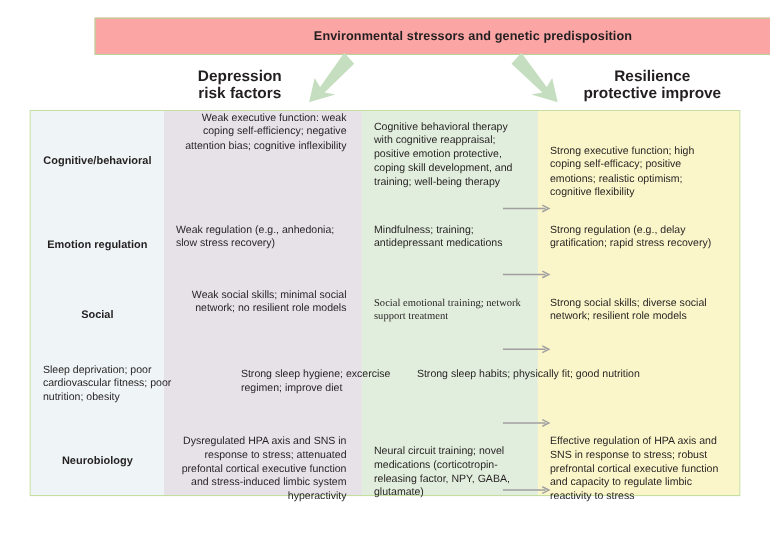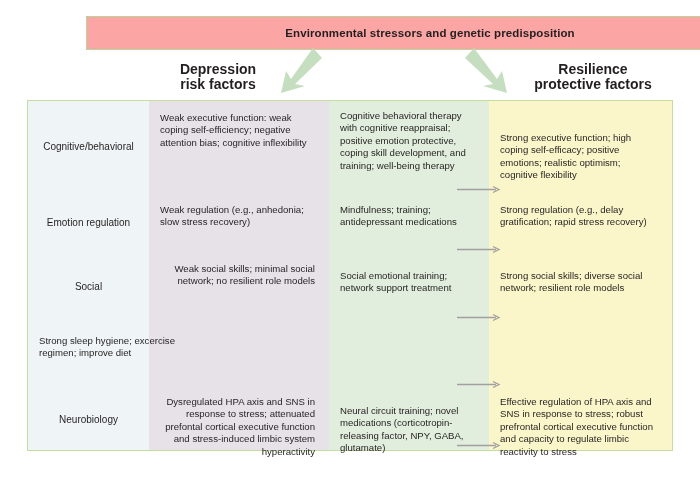--- a/index.html
+++ b/index.html
@@ -90,21 +90,21 @@
   }
   .cell {
     box-sizing: border-box;
     font-size: 9.6px;
     line-height: 12.4px;
     color: #231f20;
     padding-top: 0;
   }
   .cell.label {
     width: 121px;
-    font-weight: normal;
+    font-weight: bold;
     font-size: 10px;
     display: flex;
     align-items: center;
     justify-content: center;
     text-align: center;
     padding: 0 4px;
   }
   .cell.risk { width: 180px; padding: 0 14px 0 11px; }
   .cell.ther { width: 160px; padding: 0 12px 0 11px; }
   .cell.res  { flex: 1;      padding: 0 12px 0 11px; }
@@ -131,56 +131,58 @@
 
 <svg class="big-arrow" style="left:462px; top:46px;" width="56" height="50" viewBox="0 0 56 50">
   <path d="M12 2 L3 12 L31 38 L21 40 L45 47 L40 25 L35 33 Z" fill="#c5debf"></path>
 </svg>
 
 <div class="col-header" id="hdr-depression" data-bind="columns.risk">Depression
 risk factors</div>
 <div class="col-header" id="hdr-therapy" data-bind="columns.therapy">Therapeutic
 intervention</div>
 <div class="col-header" id="hdr-resilience" data-bind="columns.resilience">Resilience
-protective factors</div>
+protective improve</div>
 
 <div id="table">
 
   <div id="cols">
     <div class="col-bg c-label"></div>
     <div class="col-bg c-risk"></div>
     <div class="col-bg c-ther"></div>
     <div class="col-bg c-res"></div>
   </div>
 
   <div id="rows">
 
     <div class="row" style="top:0px; height:93px;">
       <div class="cell label" data-bind="rows.0.label">Cognitive/behavioral</div>
-      <div class="cell risk" data-bind="rows.0.risk" style="padding-top:11px;">Weak executive function: weak coping self-efficiency; negative attention bias; cognitive inflexibility</div>
+      <div class="cell risk" data-bind="rows.0.risk" style="padding-top:1px;text-align:right;">Weak executive function: weak coping self-efficiency; negative attention bias; cognitive inflexibility</div>
       <div class="cell ther" data-bind="rows.0.therapy" style="padding-top:9px;">Cognitive behavioral therapy with cognitive reappraisal; positive emotion protective, coping skill development, and training; well-being therapy</div>
       <div class="cell res" data-bind="rows.0.resilience" style="padding-top:15px;margin-top:16px;">Strong executive function; high coping self-efficacy; positive emotions; realistic optimism; cognitive flexibility</div>
     </div>
 
     <div class="row" style="top:93px; height:59px;">
       <div class="cell label" data-bind="rows.1.label">Emotion regulation</div>
       <div class="cell risk" data-bind="rows.1.risk" style="padding-top:10px;">Weak regulation (e.g., anhedonia; slow stress recovery)</div>
       <div class="cell ther" data-bind="rows.1.therapy" style="padding-top:10px;">Mindfulness; training; antidepressant medications</div>
       <div class="cell res" data-bind="rows.1.resilience" style="padding-top:10px;">Strong regulation (e.g., delay gratification; rapid stress recovery)</div>
     </div>
 
     <div class="row" style="top:152px; height:68px;">
       <div class="cell label" data-bind="rows.2.label">Social</div>
       <div class="cell risk" data-bind="rows.2.risk" style="padding-top:10px;text-align:right;">Weak social skills; minimal social network; no resilient role models</div>
-      <div class="cell ther" data-bind="rows.2.therapy" style="padding-top:17px;">Social emotional training; network support treatment</div>
+      <div class="cell ther" data-bind="rows.2.therapy" style="padding-top:17px;font-family:Liberation Serif, serif;">Social emotional training; network support treatment</div>
       <div class="cell res" data-bind="rows.2.resilience" style="padding-top:17px;">Strong social skills; diverse social network; resilient role models</div>
     </div>
 
     <div class="row" style="top:220px; height:67px;">
+      <div class="cell risk" data-bind="rows.3.risk" style="padding-top:10px;">Sleep deprivation; poor cardiovascular fitness; poor nutrition; obesity</div>
       <div class="cell ther" data-bind="rows.3.therapy" style="padding-top:14px;">Strong sleep hygiene; excercise regimen; improve diet</div>
+      <div class="cell res" data-bind="rows.3.resilience" style="padding-top:14px;">Strong sleep habits; physically fit; good nutrition</div>
     </div>
 
     <div class="row" style="top:287px; height:64px;">
       <div class="cell label" data-bind="rows.4.label">Neurobiology</div>
       <div class="cell risk" data-bind="rows.4.risk" style="padding-top:8px;text-align:right;">Dysregulated HPA axis and SNS in response to stress; attenuated prefontal cortical executive function and stress-induced limbic system hyperactivity</div>
       <div class="cell ther" data-bind="rows.4.therapy" style="padding-top:17px;">Neural circuit training; novel medications (corticotropin-releasing factor, NPY, GABA, glutamate)</div>
       <div class="cell res" data-bind="rows.4.resilience" style="padding-top:8px;">Effective regulation of HPA axis and SNS in response to stress; robust prefrontal cortical executive function and capacity to regulate limbic reactivity to stress</div>
     </div>
 
   </div>

